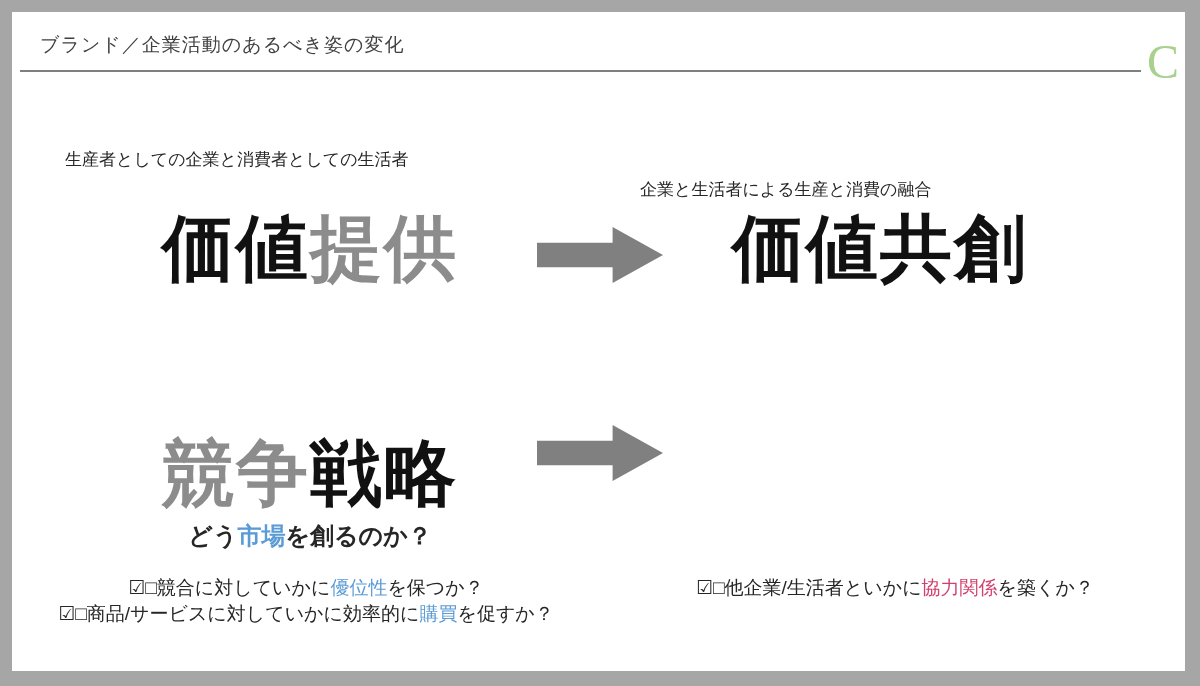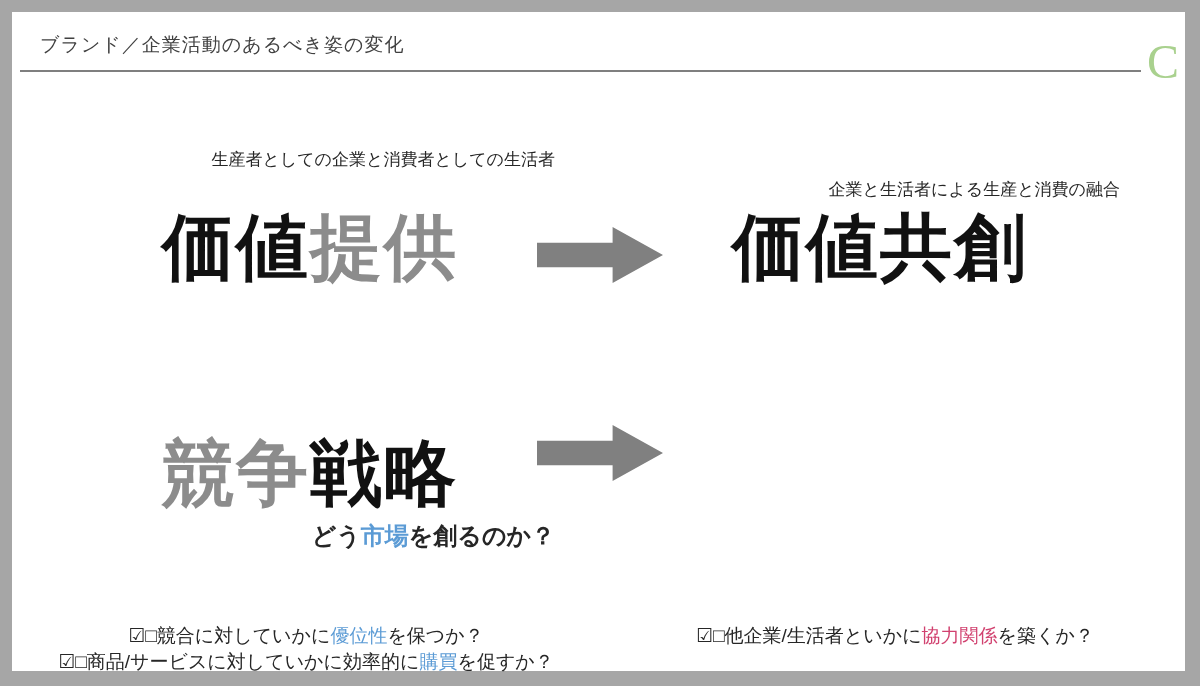--- a/index.html
+++ b/index.html
@@ -21,55 +21,55 @@
     position:absolute;left:8px;top:58px;right:44px;
     height:2px;background:#7f7f7f;
   }
   .corner-c{
     position:absolute;right:6px;top:26px;
     font-family:"Liberation Serif","DejaVu Serif",serif;
     font-size:48px;color:#a9d18e;line-height:1;
   }
   .col-header{
     position:absolute;top:136px;
-    font-size:17px;color:#262626;text-align:right;white-space:nowrap;
+    font-size:17px;color:#262626;text-align:left;white-space:nowrap;
   }
   .col-header.left{left:53px;width:490px;}
   .col-header.right{left:628px;width:480px;margin-top:30px;}
   .bigtext{
     position:absolute;
     font-size:72px;font-weight:bold;color:#111111;
     text-align:center;white-space:nowrap;line-height:1.0;
     letter-spacing:2px;
   }
-  .bigtext.row1{top:200px;font-family:Liberation Serif, serif;}
+  .bigtext.row1{top:200px;}
   .bigtext.row2{top:390px;margin-top:35px;}
   .bigtext.leftcol{left:53px;width:490px;}
   .bigtext.rightcol{left:628px;width:480px;}
   .gray-part{color:#8c8c8c;}
   .arrow{
     position:absolute;left:525px;width:126px;height:56px;
     background:#808080;
     clip-path:polygon(0% 28%,60% 28%,60% 0%,100% 50%,60% 100%,60% 72%,0% 72%);
   }
   .arrow.row1{top:215px;}
   .arrow.row2{top:413px;}
   .question{
     position:absolute;top:508px;
     font-size:24px;font-weight:bold;color:#262626;
-    text-align:right;white-space:nowrap;
+    text-align:center;white-space:nowrap;
   }
   .question.left{left:53px;width:490px;}
   .question.right{left:628px;width:480px;}
   .hl-blue{color:#5b9bd5;}
   .hl-pink{color:#d1416f;}
   .bullets{
     position:absolute;top:563px;
     font-size:19px;color:#262626;
-    text-align:center;white-space:nowrap;line-height:1.35;margin-top:48px;
+    text-align:center;white-space:nowrap;line-height:1.35;
   }
   .bullets.left{left:14px;width:560px;}
   .bullets.right{left:618px;width:530px;}
 </style>
 </head>
 <body>
 
 <div class="slide">
 
   <div class="title">ブランド／企業活動のあるべき姿の変化</div>

